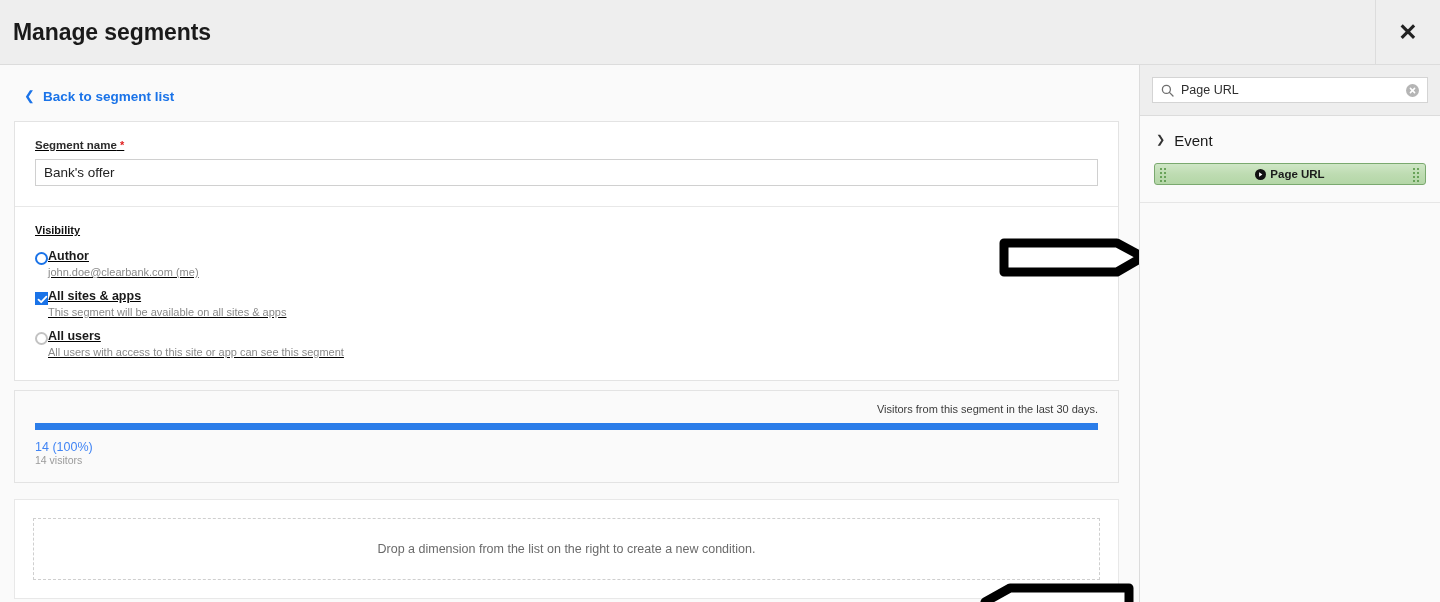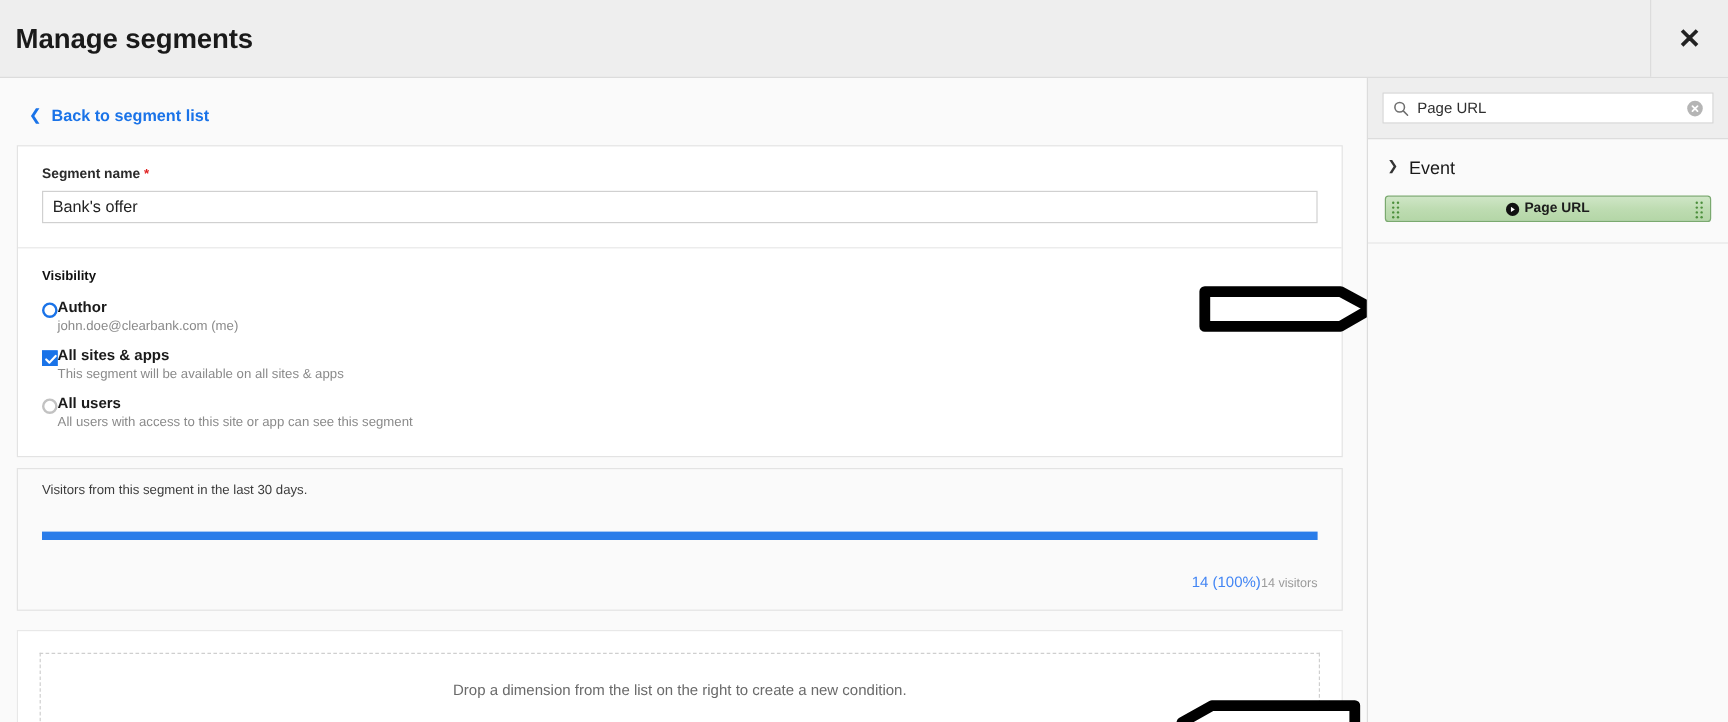--- a/index.html
+++ b/index.html
@@ -83,20 +83,21 @@
     font-weight: bold;
   }
 
   .card {
     margin: 17px 20px 0 14px;
     background: #ffffff;
     border: 1px solid #e3e3e3;
   }
   .card-section {
     padding: 17px 20px 20px 20px;
+    text-decoration: underline;
   }
   .card-section + .card-section {
     border-top: 1px solid #e8e8e8;
   }
 
   .field-label {
     font-size: 11.5px;
     font-weight: bold;
     color: #2b2b2b;
     margin-bottom: 8px;
@@ -164,36 +165,38 @@
   
   .visitors-card {
     margin: 9px 20px 0 14px;
     background: #fafafa;
     border: 1px solid #e3e3e3;
     padding: 12px 20px 16px 20px;
   }
   .visitors-caption {
     font-size: 11px;
     color: #3c3c3c;
-    margin-bottom: 28px;
+    margin-bottom: 8px;
+    text-align: right;
   }
   .bar-track {
     height: 7px;
     width: 100%;
     background: #e6e6e6;
   }
   .bar-fill {
     height: 7px;
     background: #2b7de9;
   }
   .visitors-legend {
     display: flex;
     justify-content: flex-end;
     align-items: baseline;
-    margin-top: 28px;
+    margin-top: 10px;
+    flex-direction: column;
   }
   .visitors-count {
     font-size: 12.5px;
     color: #4285f4;
     cursor: pointer;
   }
   .visitors-total {
     font-size: 10.5px;
     color: #9b9b9b;
   }

